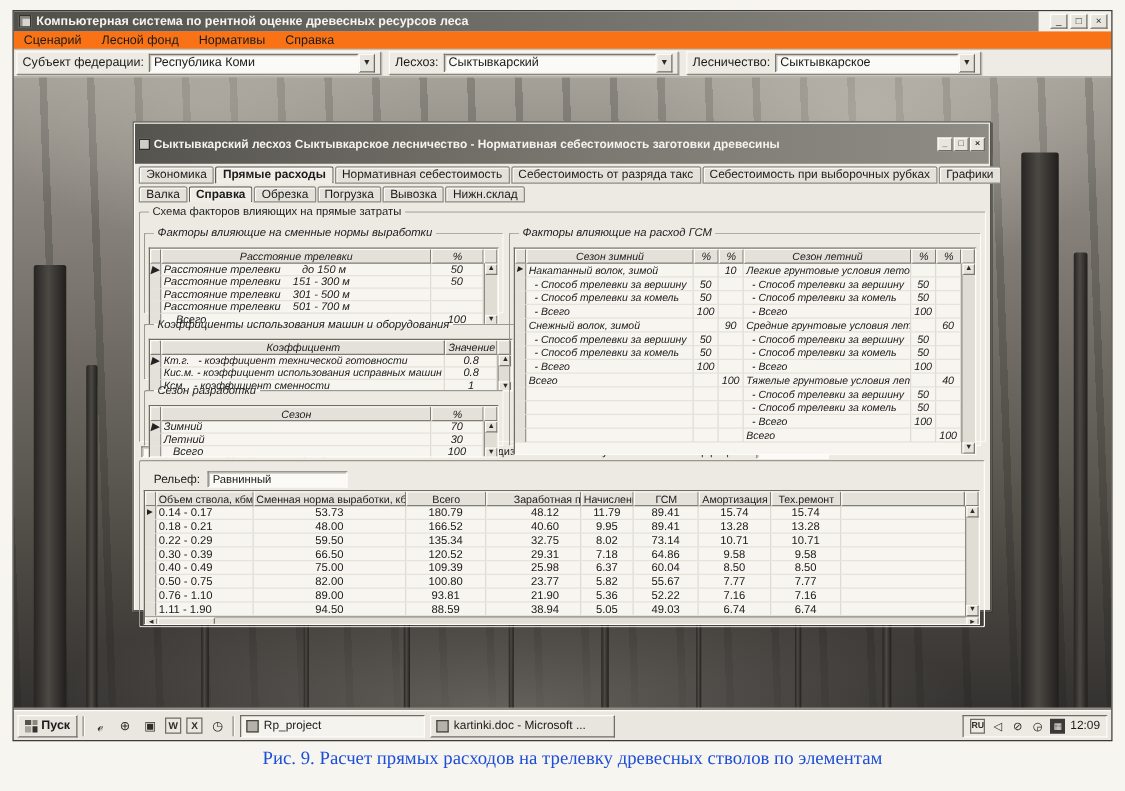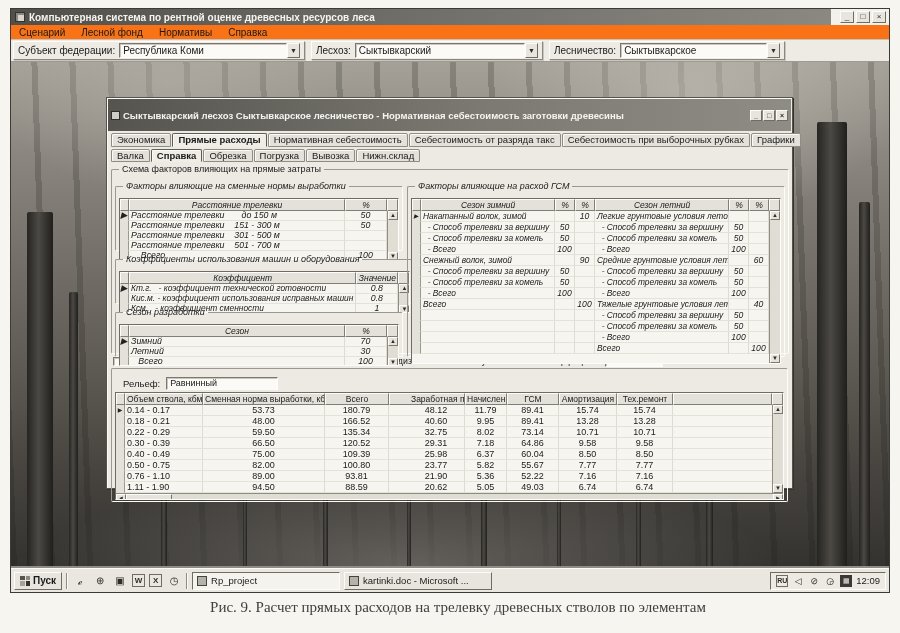--- a/index.html
+++ b/index.html
@@ -104,21 +104,21 @@
   .tb-sep { width:2px; height:16px; border-left:1px solid #8f8c86; border-right:1px solid #fbfaf7; }
   .ql { width:16px; height:16px; display:flex; align-items:center; justify-content:center; font-size:10px; color:#2e2d2a; }
   .taskbtn { height:18px; width:148px; display:flex; align-items:center; gap:4px; padding:0 4px; font-size:9.5px; white-space:nowrap; overflow:hidden; }
   .taskbtn.pressed { border-color:#6f6c64 #fdfcf8 #fdfcf8 #6f6c64; background:#f5f3ee; }
   .tb-ico { width:10px; height:10px; flex:none; background:#b5b2aa; border:1px solid #44433f; }
   .tray { margin-left:auto; height:18px; display:flex; align-items:center; gap:4px; padding:0 5px; font-size:9.5px; }
   .tray-ico { width:12px; height:12px; display:flex; align-items:center; justify-content:center; font-size:9px; color:#2e2d2a; }
   .tray-ico.dark { background:#3a3936; color:#e8e6df; font-size:7px; }
 
   
-  .caption { position:absolute; left:16px; right:0; top:599px; text-align:center; font-family:"Liberation Serif",serif; font-size:15px; color:#404040; }
+  .caption { position:absolute; left:16px; right:0; top:599px; text-align:center; font-family:"Liberation Serif",serif; font-size:15px; color:#1d4ed8; }
 </style>
 </head>
 <body>
 
 <div class="shot">
 
   <div class="titlebar">
     <div class="titlebar-main">
       <span class="app-ico"></span>
       <span>Компьютерная система по рентной оценке древесных ресурсов леса</span>
@@ -579,21 +579,21 @@
                   <span class="c bc6 num">52.22</span>
                   <span class="c bc7 num">7.16</span>
                   <span class="c bc8 num">7.16</span>
                   <span class="fill"></span>
                 </div>
                   <div class="g-row" style="height:11px">
                   <span class="c mk"></span>
                   <span class="c bc1">1.11 - 1.90</span>
                   <span class="c bc2 num">94.50</span>
                   <span class="c bc3 num">88.59</span>
-                  <span class="c bc4 num">20.62</span>
+                  <span class="c bc4 num">38.94</span>
                   <span class="c bc5 num">5.05</span>
                   <span class="c bc6 num">49.03</span>
                   <span class="c bc7 num">6.74</span>
                   <span class="c bc8 num">6.74</span>
                   <span class="fill"></span>
                 </div>
                 </div>
               <div class="vsb">
                 <span class="sbtn">▲</span>
                 <span class="sbtn">▼</span>

